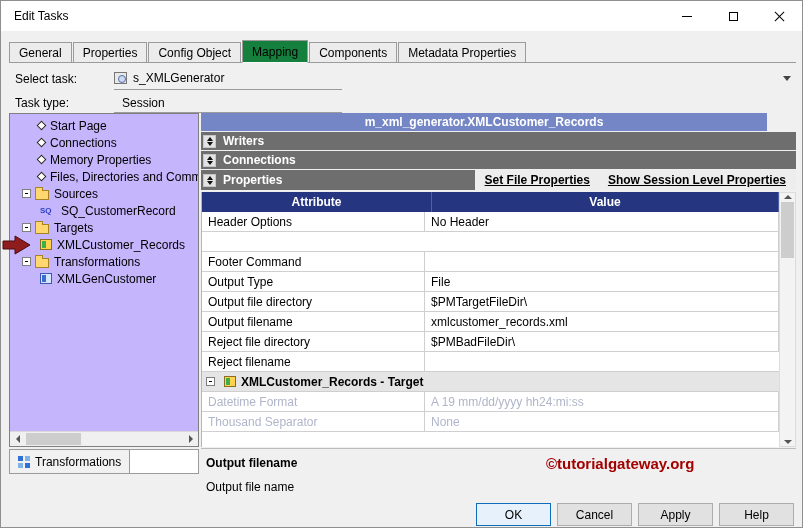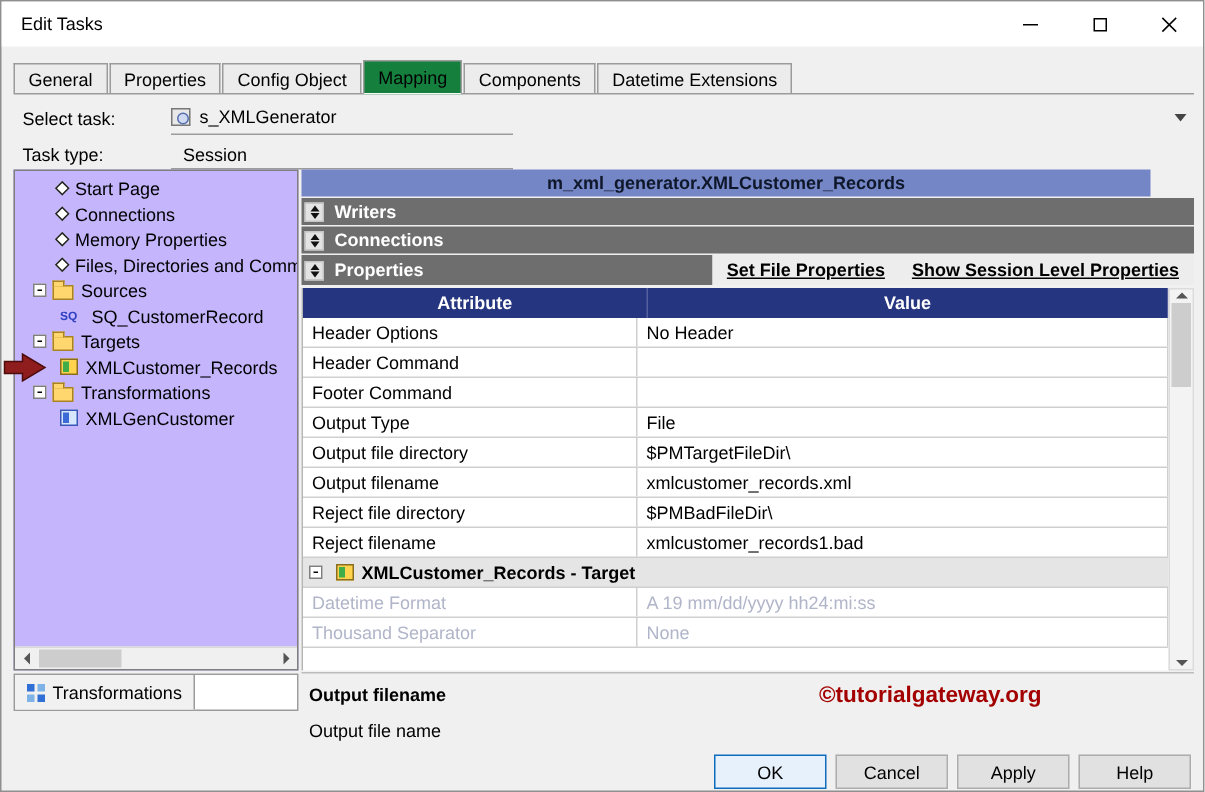--- a/index.html
+++ b/index.html
@@ -81,21 +81,21 @@
   .bottom-tabbar{ position:absolute; left:8px; top:448px; width:190px; height:25px; background:#fff;
                   border:1px solid #9b9b9b; display:flex; align-items:stretch; }
   .bottom-tab{ display:flex; align-items:center; padding:0 8px; border-right:1px solid #9b9b9b;
                background:#f1f1f1; gap:5px; white-space:nowrap; }
   .grid-icon{ width:12px; height:12px; position:relative; flex:none; }
   .grid-icon::before{ content:""; position:absolute; left:0; top:0; width:5px; height:5px; background:#2f6fd6;
                box-shadow:7px 0 0 #7fb3e8, 0 7px 0 #7fb3e8, 7px 7px 0 #2f6fd6; }
 
   
   .rp-header{ position:absolute; left:200px; top:112px; width:566px; height:18px; background:#7486c6;
-              color:#0f172a; font-weight:bold; display:flex; align-items:center; justify-content:center; }
+              color:#ffffff; font-weight:bold; display:flex; align-items:center; justify-content:center; }
   .rp-bar{ position:absolute; left:200px; width:595px; height:18px; background:#6e6e6e; color:#fff;
            font-weight:bold; display:flex; align-items:center; gap:7px; padding-left:2px; }
   .bar-writers{ top:131px; } .bar-connections{ top:150px; }
   .bar-properties{ position:absolute; left:200px; top:169px; width:595px; height:20px; display:flex; }
   .bp-left{ flex:1; background:#6e6e6e; color:#fff; font-weight:bold; display:flex;
             align-items:center; gap:7px; padding-left:2px; }
   .bp-links{ background:#ededed; display:flex; align-items:center; gap:18px; padding:0 10px; }
   .link{ color:#000; text-decoration:underline; font-weight:bold; cursor:pointer; white-space:nowrap; }
   .updown-icon{ width:13px; height:13px; background:#e3e3e3; border:1px solid #c6c6c6; display:flex;
                 flex-direction:column; align-items:center; justify-content:center; gap:1px; flex:none; }
@@ -151,21 +151,21 @@
         </div>
     </div>
   </div>
 
   <div class="tabstrip">
     <div class="tab">General</div>
     <div class="tab">Properties</div>
     <div class="tab">Config Object</div>
     <div class="tab active">Mapping</div>
     <div class="tab">Components</div>
-    <div class="tab">Datetime Extensions</div>
+    <div class="tab">Metadata Properties</div>
   </div>
 
   <span class="form-label lab-select">Select task:</span>
   <div class="combo">
     <span class="session-icon"></span>
     <span class="combo-text">s_XMLGenerator</span>
   </div>
   <span class="field-underline ul-select"></span>
   <div class="dd-btn">
     <span class="dd-arrow"></span>
@@ -270,21 +270,20 @@
     <div class="thead">
       <div class="th th-attr">Attribute</div>
       <div class="th th-val">Value</div>
     </div>
 
     <div class="trow2">
       <div class="td td-attr">Header Options</div>
       <div class="td td-val">No Header</div>
     </div>
     <div class="trow2">
-      <div class="td td-attr">Header Command</div>
       <div class="td td-val"></div>
     </div>
     <div class="trow2">
       <div class="td td-attr">Footer Command</div>
       <div class="td td-val"></div>
     </div>
     <div class="trow2">
       <div class="td td-attr">Output Type</div>
       <div class="td td-val">File</div>
     </div>
@@ -295,21 +294,20 @@
     <div class="trow2">
       <div class="td td-attr">Output filename</div>
       <div class="td td-val">xmlcustomer_records.xml</div>
     </div>
     <div class="trow2">
       <div class="td td-attr">Reject file directory</div>
       <div class="td td-val">$PMBadFileDir\</div>
     </div>
     <div class="trow2">
       <div class="td td-attr">Reject filename</div>
-      <div class="td td-val">xmlcustomer_records1.bad</div>
     </div>
 
     <div class="group-row">
       <span class="expander"></span>
       <span class="target-icon"></span>
       <span>XMLCustomer_Records - Target</span>
     </div>
 
     <div class="trow2 disabled">
       <div class="td td-attr">Datetime Format</div>

